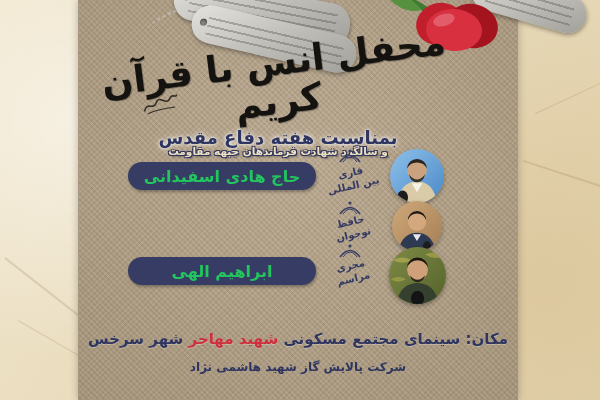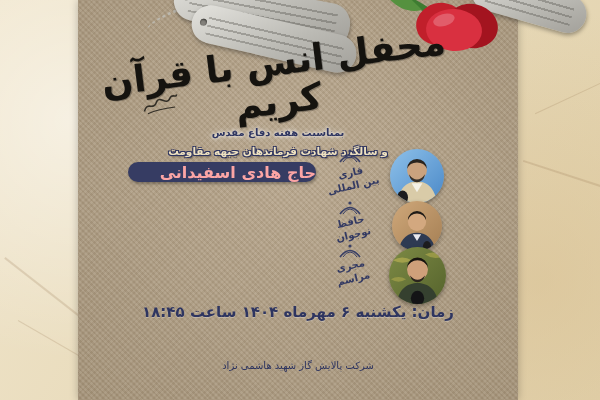--- a/index.html
+++ b/index.html
@@ -37,50 +37,50 @@
     border-radius:50%;transform:rotate(-14deg);}
 
   .tulip{position:absolute;left:282px;top:-6px;width:156px;height:66px;}
 
   .title{position:absolute;left:18px;right:62px;top:44px;text-align:center;direction:rtl;
     font-size:37px;font-weight:bold;color:#15130f;transform:rotate(-7deg);line-height:1.05;
     text-shadow:1px 1px 0 rgba(0,0,0,.25);}
   .signature{position:absolute;left:62px;top:92px;transform:rotate(-12deg);opacity:.85;}
 
   .occasion1{position:absolute;left:0;right:40px;top:127px;text-align:center;direction:rtl;
-    font-size:10px;font-weight:bold;color:#2e3560;
+    font-size:18px;font-weight:bold;color:#2e3560;
     text-shadow:0 0 3px rgba(255,255,255,.95),0 0 6px rgba(255,255,255,.8);}
   .occasion2{position:absolute;left:0;right:40px;top:145px;text-align:center;direction:rtl;
     font-size:10.5px;font-weight:bold;color:#efe2c0;
     text-shadow:1px 1px 0 #2f3560,-1px 1px 0 #2f3560,1px -1px 0 #2f3560,-1px -1px 0 #2f3560,2px 2px 2px rgba(0,0,0,.35);}
 
-  .pill{position:absolute;left:50px;width:188px;height:20px;background:#363c63;border-radius:17px;
-    display:flex;align-items:center;justify-content:flex-start;direction:rtl;
-    color:#fca5a5;font-weight:bold;font-size:16px;box-shadow:1px 2px 3px rgba(0,0,0,.3);}
+  .pill{position:absolute;left:50px;width:188px;height:28px;background:#363c63;border-radius:17px;
+    display:flex;align-items:center;justify-content:center;direction:rtl;
+    color:#22c55e;font-weight:bold;font-size:16px;box-shadow:1px 2px 3px rgba(0,0,0,.3);}
   .pill.p1{top:162px;} .pill.p2{top:216px;} .pill.p3{top:257px;}
   .role{position:absolute;left:238px;width:72px;text-align:center;direction:rtl;
     transform:rotate(-13deg);color:#333a63;font-weight:bold;font-size:10px;line-height:1.3;}
   .role.r1{top:166px;} .role.r2{top:215px;} .role.r3{top:259px;}
   .role span{display:block;}
   .ornament{position:absolute;left:258px;width:28px;height:18px;}
   .ornament.o1{top:147px;} .ornament.o2{top:199px;} .ornament.o3{top:242px;}
 
   .photo{position:absolute;border-radius:50%;overflow:hidden;box-shadow:0 2px 4px rgba(0,0,0,.35);}
   .photo.ph1{left:312px;top:149px;width:54px;height:54px;}
   .photo.ph2{left:314px;top:201px;width:50px;height:50px;}
   .photo.ph3{left:311px;top:247px;width:57px;height:57px;}
   .photo svg{display:block;width:100%;height:100%;}
 
   .time-line{position:absolute;left:0;right:0;top:303px;text-align:center;direction:rtl;
     font-size:15px;font-weight:bold;color:#2e3560;text-shadow:0 1px 0 rgba(255,255,255,.25);}
   .loc-line{position:absolute;left:0;right:0;top:330px;text-align:center;direction:rtl;
     font-size:15px;font-weight:bold;color:#2e3560;text-shadow:0 1px 0 rgba(255,255,255,.25);}
   .loc-line .hl{color:#cf2e3c;}
   .org{position:absolute;left:0;right:0;text-align:center;direction:rtl;
-    font-size:10px;font-weight:normal;color:#2e3560;}
+    font-size:12px;font-weight:bold;color:#2e3560;}
   .org.g1{top:360px;} .org.g2{top:375px;}
 </style>
 </head>
 <body>
 
 <div class="canvas">
   <div class="crease c1"></div>
   <div class="crease c2"></div>
   <div class="crease c3"></div>
   <div class="crease c4"></div>
@@ -167,20 +167,23 @@
           </defs>
         <rect width="60" height="60" fill="url(#bg2)"></rect>
         <path d="M8,60 C10,44 20,38 30,38 C40,38 50,44 52,60 Z" fill="#2e3a52"></path>
         <path d="M25,40 L30,48 L35,40 Z" fill="#e8e8ee"></path>
         <circle cx="30" cy="25" r="11" fill="#d3a87f"></circle>
         <path d="M19,23 a11,11 0 0 1 22,0 q-3,-8 -11,-8 q-8,0 -11,8" fill="#1f1b17"></path>
         <ellipse cx="42" cy="55" rx="5" ry="7" fill="#1c1c1e"></ellipse>
       </svg>
     </div>
 
+    <div class="pill p3">
+      <span>ابراهیم الهی</span>
+    </div>
     <div class="role r3">
       <span>مجری</span>
       <span>مراسم</span>
     </div>
     <svg class="ornament o3" viewBox="0 0 28 18">
       <path d="M4,15 Q14,2 24,15" stroke="#3a4066" stroke-width="1.6" fill="none"></path>
       <circle cx="14" cy="4" r="1.6" fill="#3a4066"></circle>
       <path d="M7,15 q3,-5 7,-5 q4,0 7,5" stroke="#3a4066" stroke-width="1" fill="none"></path>
     </svg>
     <div class="photo ph3">
@@ -196,16 +199,20 @@
         <path d="M38,8 q10,-5 18,2 q-9,4 -18,-2" fill="rgba(220,200,90,.4)"></path>
         <path d="M2,34 q8,-5 16,0 q-8,5 -16,0" fill="rgba(220,200,90,.35)"></path>
         <path d="M8,60 C10,44 20,38 30,38 C40,38 50,44 52,60 Z" fill="#35402f"></path>
         <circle cx="30" cy="24" r="11" fill="#cfa07a"></circle>
         <path d="M19,22 a11,11 0 0 1 22,0 q-3,-8 -11,-8 q-8,0 -11,8" fill="#17130f"></path>
         <path d="M22,30 q8,9 16,0 q-2,7 -8,7 q-6,0 -8,-7" fill="#2b241d"></path>
         <ellipse cx="30" cy="54" rx="7" ry="8" fill="#141416"></ellipse>
       </svg>
     </div>
 
-    <div class="time-line">زمان: یکشنبه ۶ مهرماه ۱۴۰۴ ساعت ۱۸:۴۵</div>
+    <div class="loc-line">
+      <span>مکان: سینمای مجتمع مسکونی</span>
+      <span class="hl">شهید مهاجر</span>
+      <span>شهر سرخس</span>
+    </div>
     <div class="org g1">شرکت پالایش گاز شهید هاشمی نژاد</div>
   </div>
 </div>
 
 </body></html>

